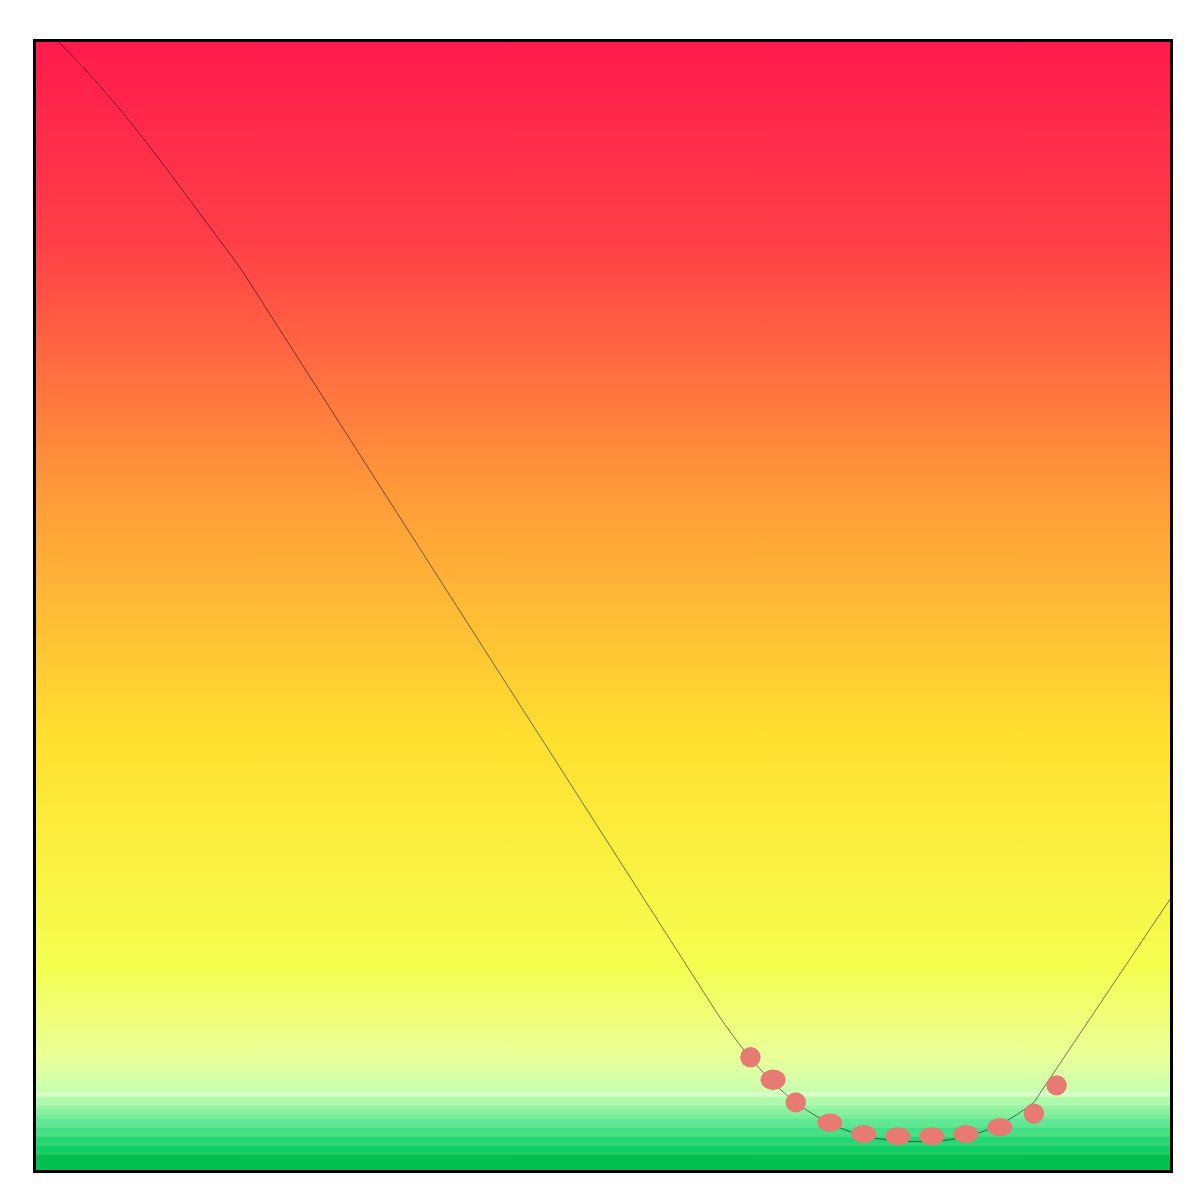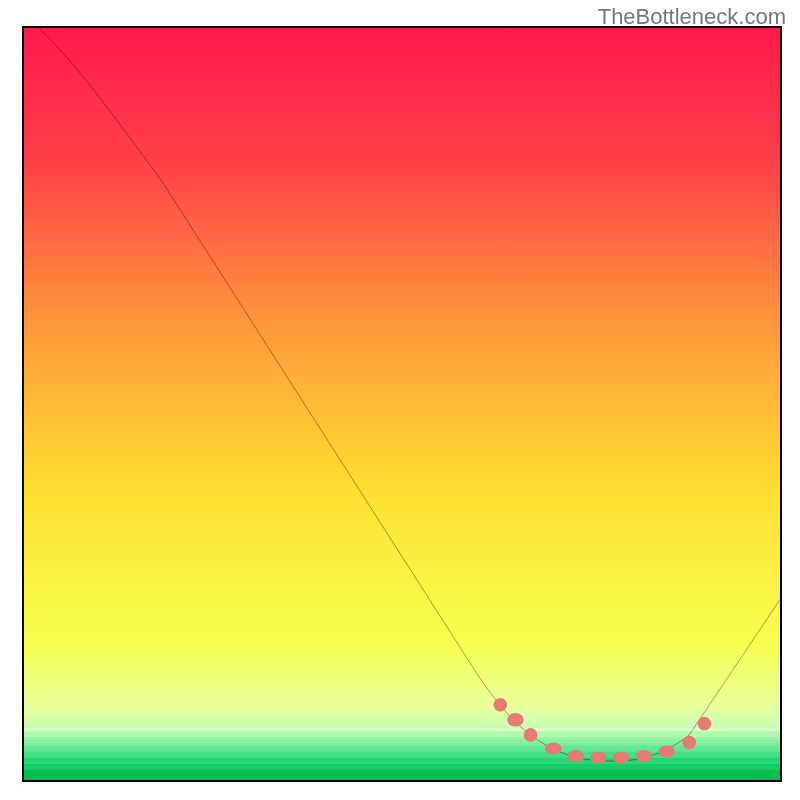--- a/index.html
+++ b/index.html
@@ -46,21 +46,20 @@
     top: 0;
     width: 100%;
     height: 100%;
   }
 </style>
 </head>
 <body>
 
 <div class="container">
 
-  <div class="watermark">TheBottleneck.com</div>
 
   <div class="plot-area">
 
     <svg class="gradient-bg" viewBox="0 0 756 752" preserveAspectRatio="none">
       <defs>
         <linearGradient id="bggrad" x1="0" y1="0" x2="0" y2="1">
           <stop offset="0%" stop-color="#ff1a4d"></stop>
           <stop offset="18%" stop-color="#ff4048"></stop>
           <stop offset="40%" stop-color="#ff9a3a"></stop>
           <stop offset="62%" stop-color="#ffe030"></stop>

